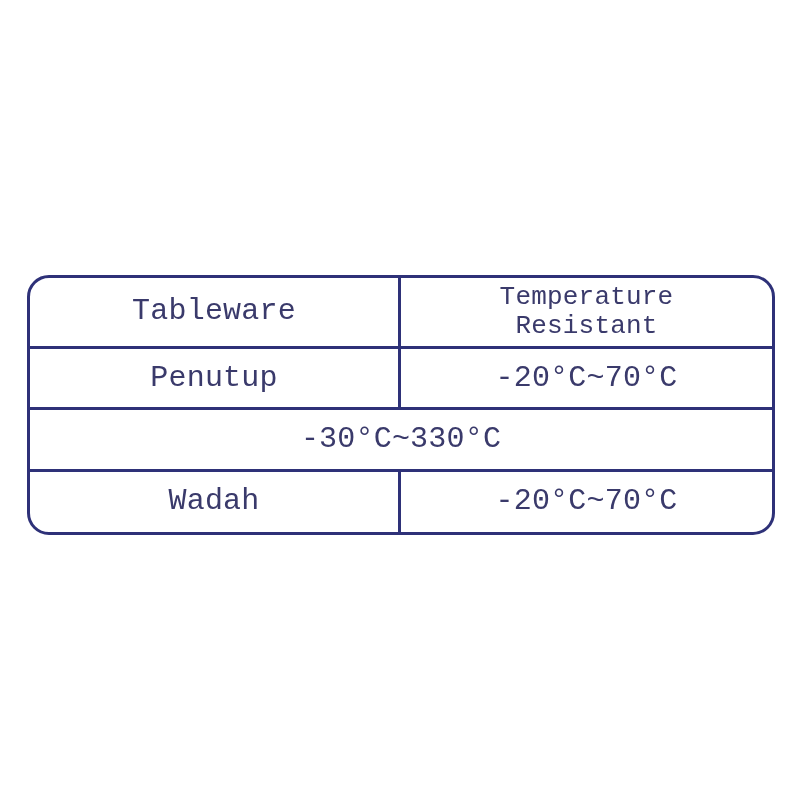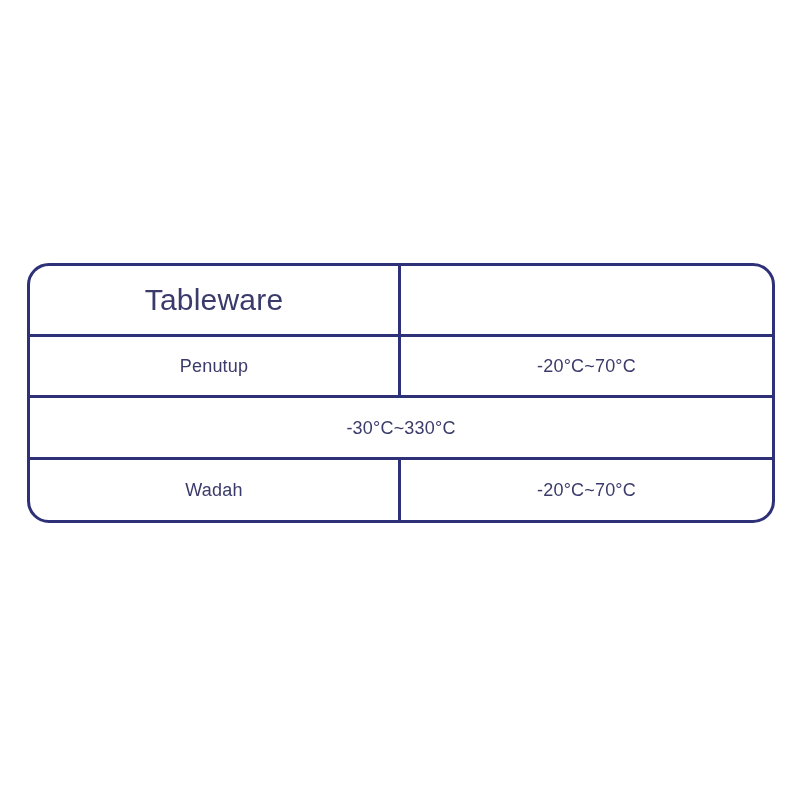--- a/index.html
+++ b/index.html
@@ -6,22 +6,23 @@
   html, body {
     margin: 0;
     padding: 0;
     background: #ffffff;
   }
   #canvas {
     position: relative;
     width: 800px;
     height: 688px;
     background: #ffffff;
-    font-family: Liberation Sans, sans-serif;
+    font-family: Liberation Mono, monospace;
     overflow: hidden;
+    margin-top: 12px;
   }
 
   
   .spec-table {
     position: absolute;
     left: 27px;
     top: 263px;
     width: 748px;          
     height: 260px;         
     box-sizing: border-box;
@@ -61,37 +62,41 @@
 
   
   .col-left  { width: 371px; border-right: 3px solid #2e3178; }
   .col-right { flex: 1 1 auto; }
 
   
   .header-row .col-left  { font-size: 30px; }
   .header-row .col-right { font-size: 26px; }
 
   
-  .data-row .spec-cell { font-size: 18px; }
+  .data-row .spec-cell { font-size: 30px; }
 
   .two-line {
     display: block;
     white-space: pre-line;
   }
 </style>
 </head>
 <body>
 
 <div id="canvas">
 
   <div class="spec-table">
 
     <div class="spec-row header-row">
       <div class="spec-cell col-left">
         <span>Tableware</span>
+      </div>
+      <div class="spec-cell col-right">
+        <span class="two-line">Temperature
+Resistant</span>
       </div>
     </div>
 
     <div class="spec-row data-row">
       <div class="spec-cell col-left">
         <span>Penutup</span>
       </div>
       <div class="spec-cell col-right">
         <span>-20°C~70°C</span>
       </div>

